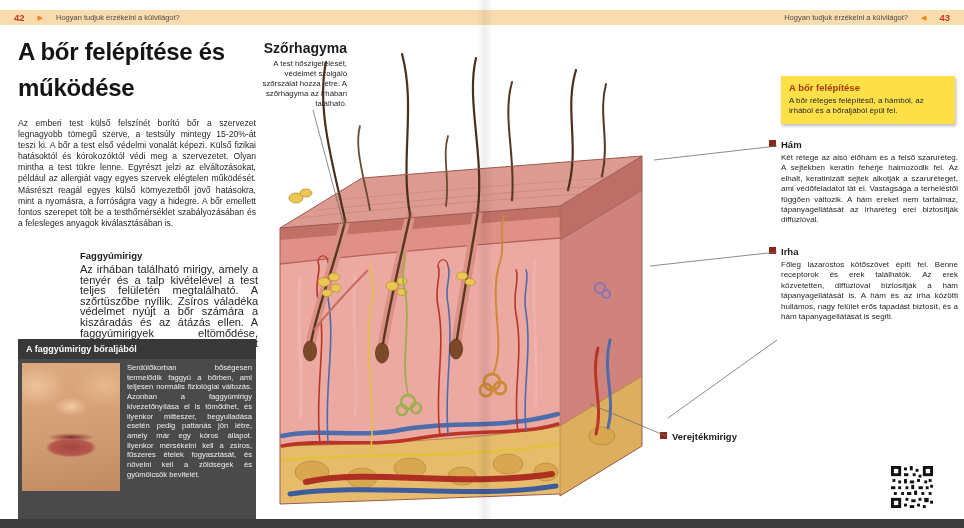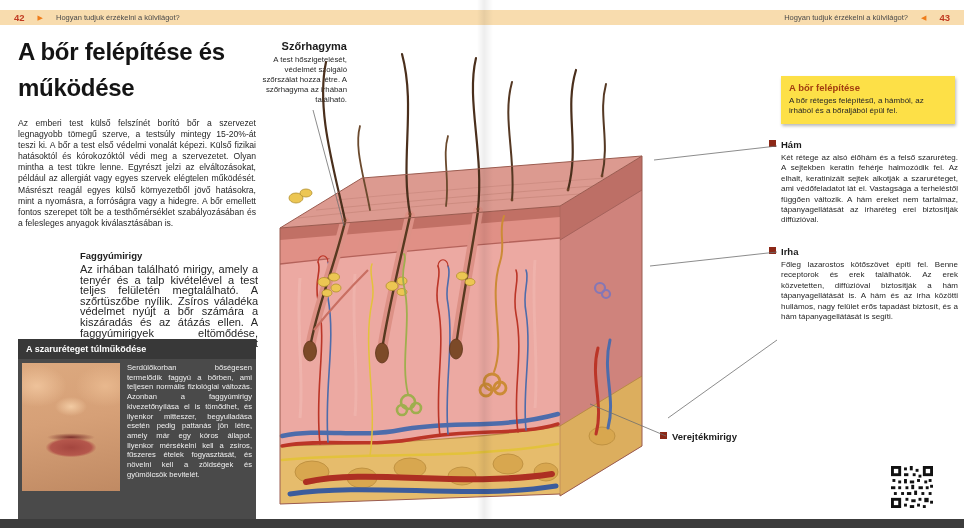--- a/index.html
+++ b/index.html
@@ -33,21 +33,21 @@
       radial-gradient(ellipse 34px 13px at 50% 66%, #a4463f 0%, #b5574c 60%, rgba(181,87,76,0) 75%),
       radial-gradient(ellipse 30px 5px at 50% 58%, #7c302b 0%, rgba(124,48,43,0) 80%),
       radial-gradient(ellipse 40px 28px at 15% 18%, #eec29a 0%, rgba(238,194,154,0) 75%),
       radial-gradient(ellipse 40px 28px at 85% 18%, #e8b88e 0%, rgba(232,184,142,0) 75%),
       radial-gradient(ellipse 20px 12px at 50% 34%, #f2cba3 0%, rgba(242,203,163,0) 80%),
       linear-gradient(170deg, #dca97f 0%, #d6a077 45%, #c08a63 100%); }
   .dark-box-text { font-size:7.6px; line-height:9.7px; color:#f0f0f0; text-align:justify; }
 
   
   .hairlabel { position:absolute; left:253px; top:40px; width:94px; text-align:right; }
-  .hairlabel .sec-title { font-size:11px; text-align:right; }
+  .hairlabel .sec-title { font-size:14px; text-align:right; }
   .hairlabel .sec-text { font-size:7.8px; line-height:10px; text-align:right; }
 
   
   .hl-box { position:absolute; left:781px; top:76px; width:174px; background:#fde047;
     padding:6px 8px 7px 8px; box-shadow:1px 2px 3px rgba(0,0,0,0.28); }
   .hl-title { color:#a23c10; font-weight:bold; font-size:9.5px; margin-bottom:3px; }
   .hl-text { font-size:8px; line-height:10.4px; color:#262626; }
 
   .rsec { position:absolute; width:177px; }
   .rsec .marker { position:absolute; left:-12px; top:1px; width:7px; height:7px; background:#8c2817; }
@@ -86,21 +86,21 @@
 
   <h1 class="main-title">A bőr felépítése és működése</h1>
   <p class="intro">Az emberi test külső felszínét borító bőr a szervezet legnagyobb tömegű szerve, a testsúly mintegy 15-20%-át teszi ki. A bőr a test első védelmi vonalát képezi. Külső fizikai hatásoktól és kórokozóktól védi meg a szervezetet. Olyan mintha a test tükre lenne. Egyrészt jelzi az elváltozásokat, például az allergiát vagy egyes szervek elégtelen működését. Másrészt reagál egyes külső környezetből jövő hatásokra, mint a nyomásra, a forróságra vagy a hidegre. A bőr emellett fontos szerepet tölt be a testhőmérséklet szabályozásában és a felesleges anyagok kiválasztásában is.</p>
 
   <div class="fagy">
     <div class="sec-title">Faggyúmirigy</div>
     <div class="sec-text">Az irhában található mirigy, amely a tenyér és a talp kivételével a test teljes felületén megtalálható. A szőrtüszőbe nyílik. Zsíros váladéka védelmet nyújt a bőr számára a kiszáradás és az átázás ellen. A faggyúmirigyek eltömődése, gyulladása pattanás kialakulását okozza.</div>
   </div>
 
   <div class="dark-box">
-    <div class="dark-box-title">A szaruréteget túlműködése</div>
+    <div class="dark-box-title">A faggyúmirigy bőraljából</div>
     <div class="dark-box-body">
       <div class="acne-photo"></div>
       <div class="dark-box-text">Serdülőkorban bőségesen termelődik faggyú a bőrben, ami teljesen normális fiziológiai változás. Azonban a faggyúmirigy kivezetőnyílása el is tömődhet, és ilyenkor mitteszer, begyulladása esetén pedig pattanás jön létre, amely már egy kóros állapot. Ilyenkor mérsékelni kell a zsíros, fűszeres ételek fogyasztását, és növelni kell a zöldségek és gyümölcsök bevitelét.</div>
     </div>
   </div>
 
   <div class="hairlabel">
     <div class="sec-title">Szőrhagyma</div>
     <div class="sec-text">A test hőszigetelését, védelmét szolgáló szőrszálat hozza létre. A szőrhagyma az irhában található.</div>
   </div>

